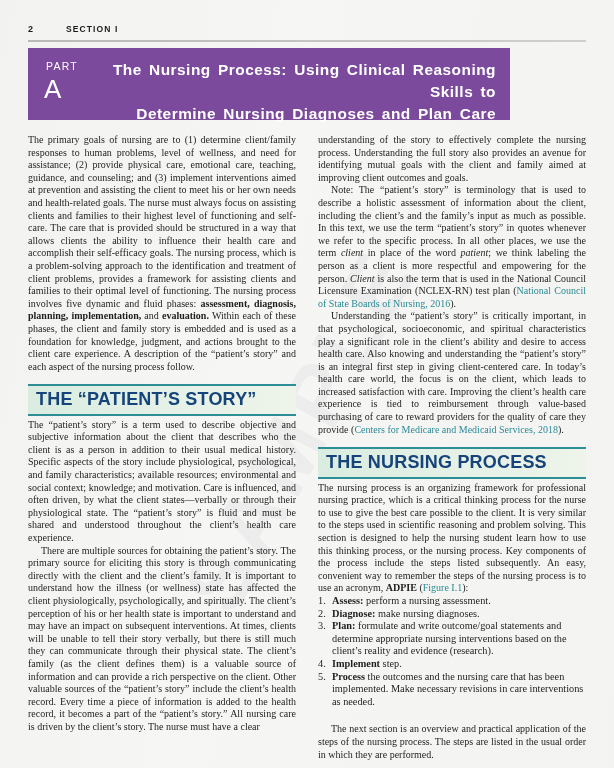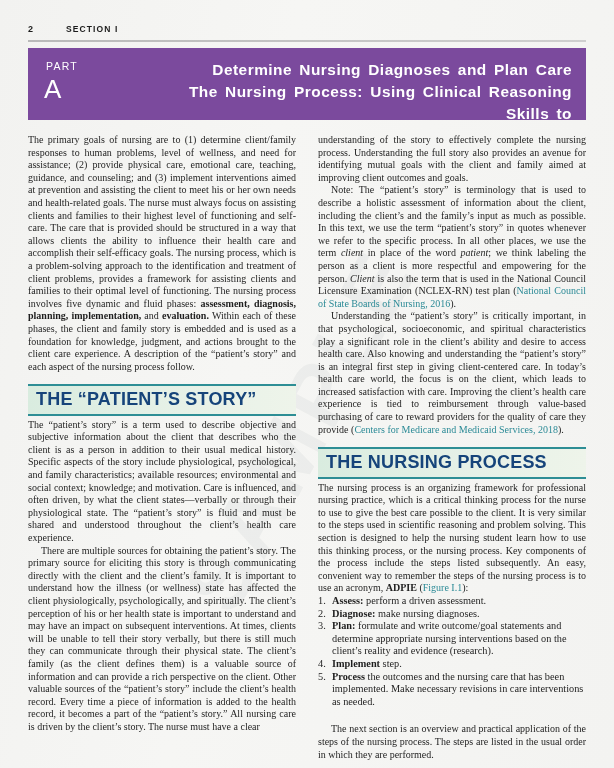--- a/index.html
+++ b/index.html
@@ -59,21 +59,21 @@
     width: 558px;
     height: 1.5px;
     background: linear-gradient(to right, #b9b9b9, #cfcfcf);
   }
 
   
   .part-banner {
     position: absolute;
     left: 28px;
     top: 48px;
-    width: 558px;
+    width: 482px;
     height: 72px;
     background: #7b4a9d;
   }
   .part-label {
     position: absolute;
     left: 18px;
     top: 12px;
     font-family: "Liberation Sans", sans-serif;
     font-size: 10.5px;
     letter-spacing: 1.2px;
@@ -214,22 +214,22 @@
   <div class="running-head">
     <div class="rh-folio">2</div>
     <div class="rh-section">SECTION I</div>
     <div class="rh-rule"></div>
   </div>
 
   <div class="part-banner">
     <div class="part-label">PART</div>
     <div class="part-letter">A</div>
     <div class="part-title">
+      <span style="display: block;">The Nursing Process: Using Clinical Reasoning Skills to</span>
       <span style="display: block;">Determine Nursing Diagnoses and Plan Care</span>
-      <span style="display: block;">The Nursing Process: Using Clinical Reasoning Skills to</span>
     </div>
   </div>
 
   <div class="columns">
 
     <div class="col col-left">
 
       <p class="body noindent"><span>The primary goals of nursing are to (1) determine client/family responses to human problems, level of wellness, and need for assistance; (2) provide physical care, emotional care, teaching, guidance, and counseling; and (3) implement interventions aimed at prevention and assisting the client to meet his or her own needs and health-related goals. The nurse must always focus on assisting clients and families to their highest level of functioning and self-care. The care that is provided should be structured in a way that allows clients the ability to influence their health care and accomplish their self-efficacy goals. The nursing process, which is a problem-solving approach to the identification and treatment of client problems, provides a framework for assisting clients and families to their optimal level of functioning. The nursing process involves five dynamic and fluid phases: </span><b>assessment, diagnosis, planning, implementation,</b><span> and </span><b>evaluation.</b><span> Within each of these phases, the client and family story is embedded and is used as a foundation for knowledge, judgment, and actions brought to the client care experience. A description of the “patient’s story” and each aspect of the nursing process follow.</span></p>
 
       <div class="sec-head">
@@ -250,21 +250,21 @@
 
       <p class="body"><span>Understanding the “patient’s story” is critically important, in that psychological, socioeconomic, and spiritual characteristics play a significant role in the client’s ability and desire to access health care. Also knowing and understanding the “patient’s story” is an integral first step in giving client-centered care. In today’s health care world, the focus is on the client, which leads to increased satisfaction with care. Improving the client’s health care experience is tied to reimbursement through value-based purchasing of care to reward providers for the quality of care they provide (</span><span class="cite">Centers for Medicare and Medicaid Services, 2018</span><span>).</span></p>
 
       <div class="sec-head">
         <span>THE NURSING PROCESS</span>
       </div>
 
       <p class="body noindent"><span>The nursing process is an organizing framework for professional nursing practice, which is a critical thinking process for the nurse to use to give the best care possible to the client. It is very similar to the steps used in scientific reasoning and problem solving. This section is designed to help the nursing student learn how to use this thinking process, or the nursing process. Key components of the process include the steps listed subsequently. An easy, convenient way to remember the steps of the nursing process is to use an acronym, </span><b>ADPIE</b><span> (</span><span class="cite">Figure I.1</span><span>):</span></p>
 
       <ol class="steps">
-        <li><span class="num">1.</span><b>Assess:</b><span> perform a driven assessment.</span></li>
+        <li><span class="num">1.</span><b>Assess:</b><span> perform a nursing assessment.</span></li>
         <li><span class="num">2.</span><b>Diagnose:</b><span> make nursing diagnoses.</span></li>
         <li><span class="num">3.</span><b>Plan:</b><span> formulate and write outcome/goal statements and determine appropriate nursing interventions based on the client’s reality and evidence (research).</span></li>
         <li><span class="num">4.</span><b>Implement</b><span> step.</span></li>
         <li><span class="num">5.</span><b>Process</b><span> the outcomes and the nursing care that has been implemented. Make necessary revisions in care interventions as needed.</span></li>
       </ol>
 
       <p class="body" style="text-indent:13px;margin-top:15px;">The next section is an overview and practical application of the steps of the nursing process. The steps are listed in the usual order in which they are performed.</p>
 
     </div>
   </div>

